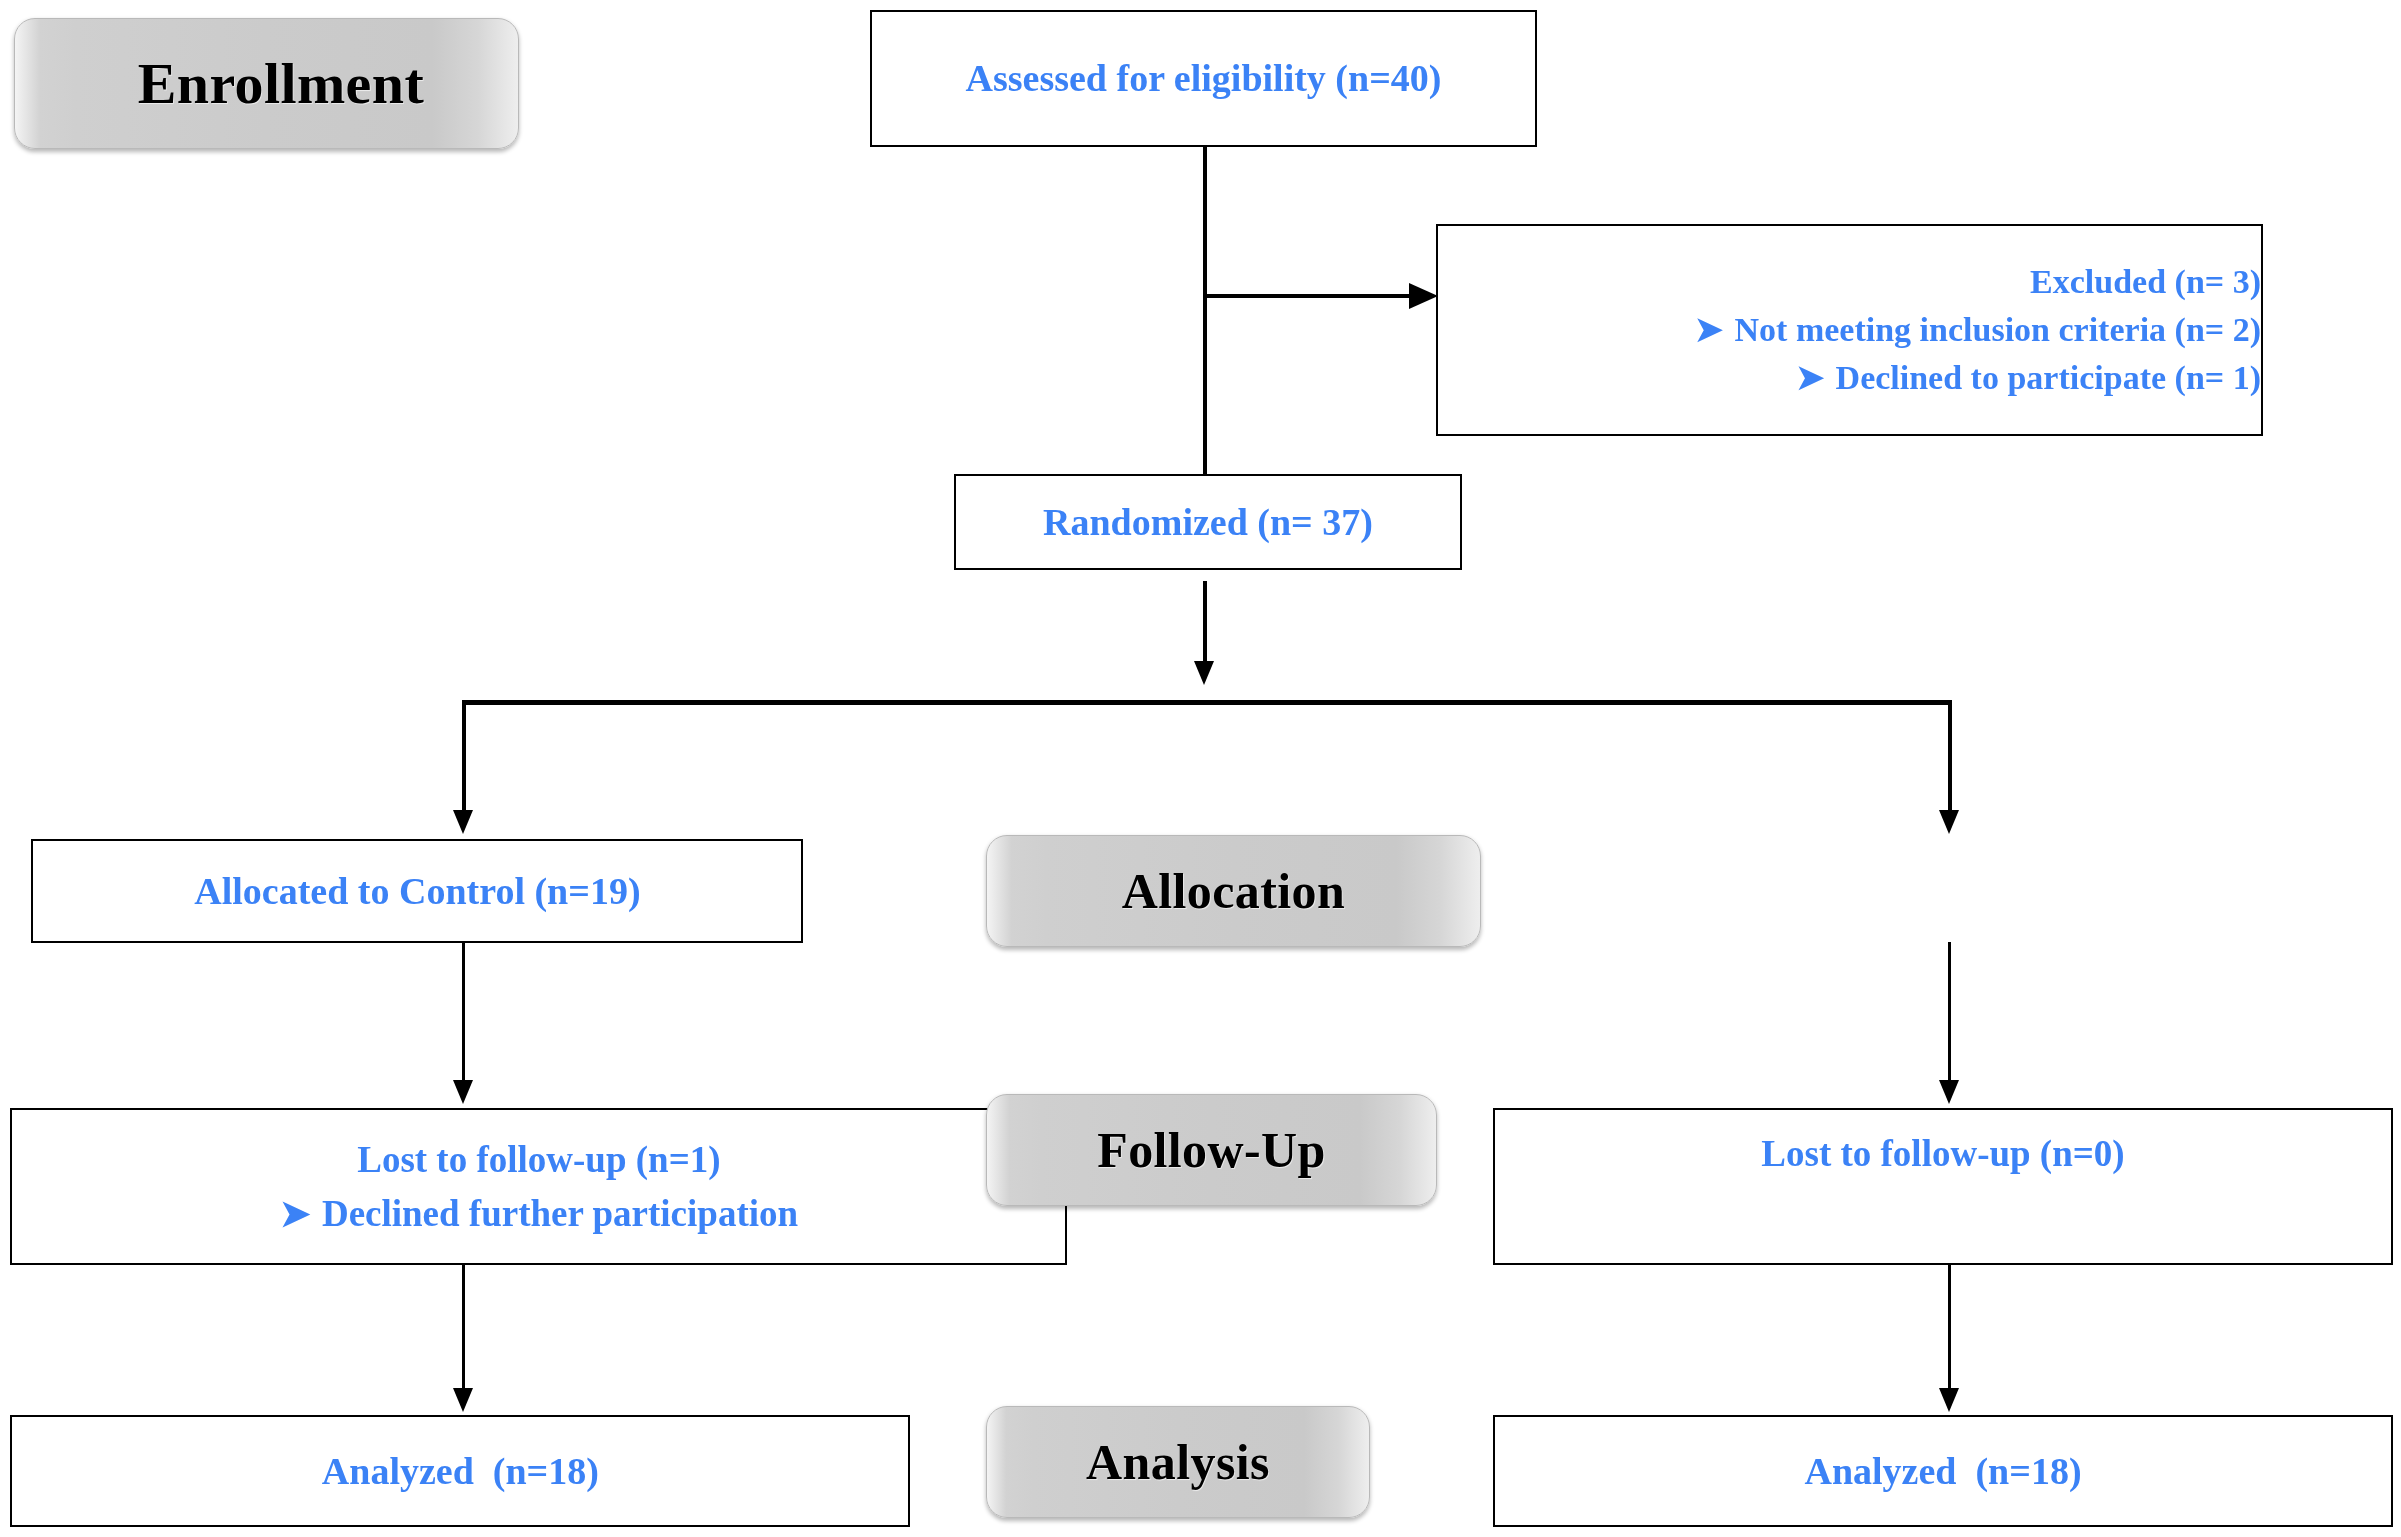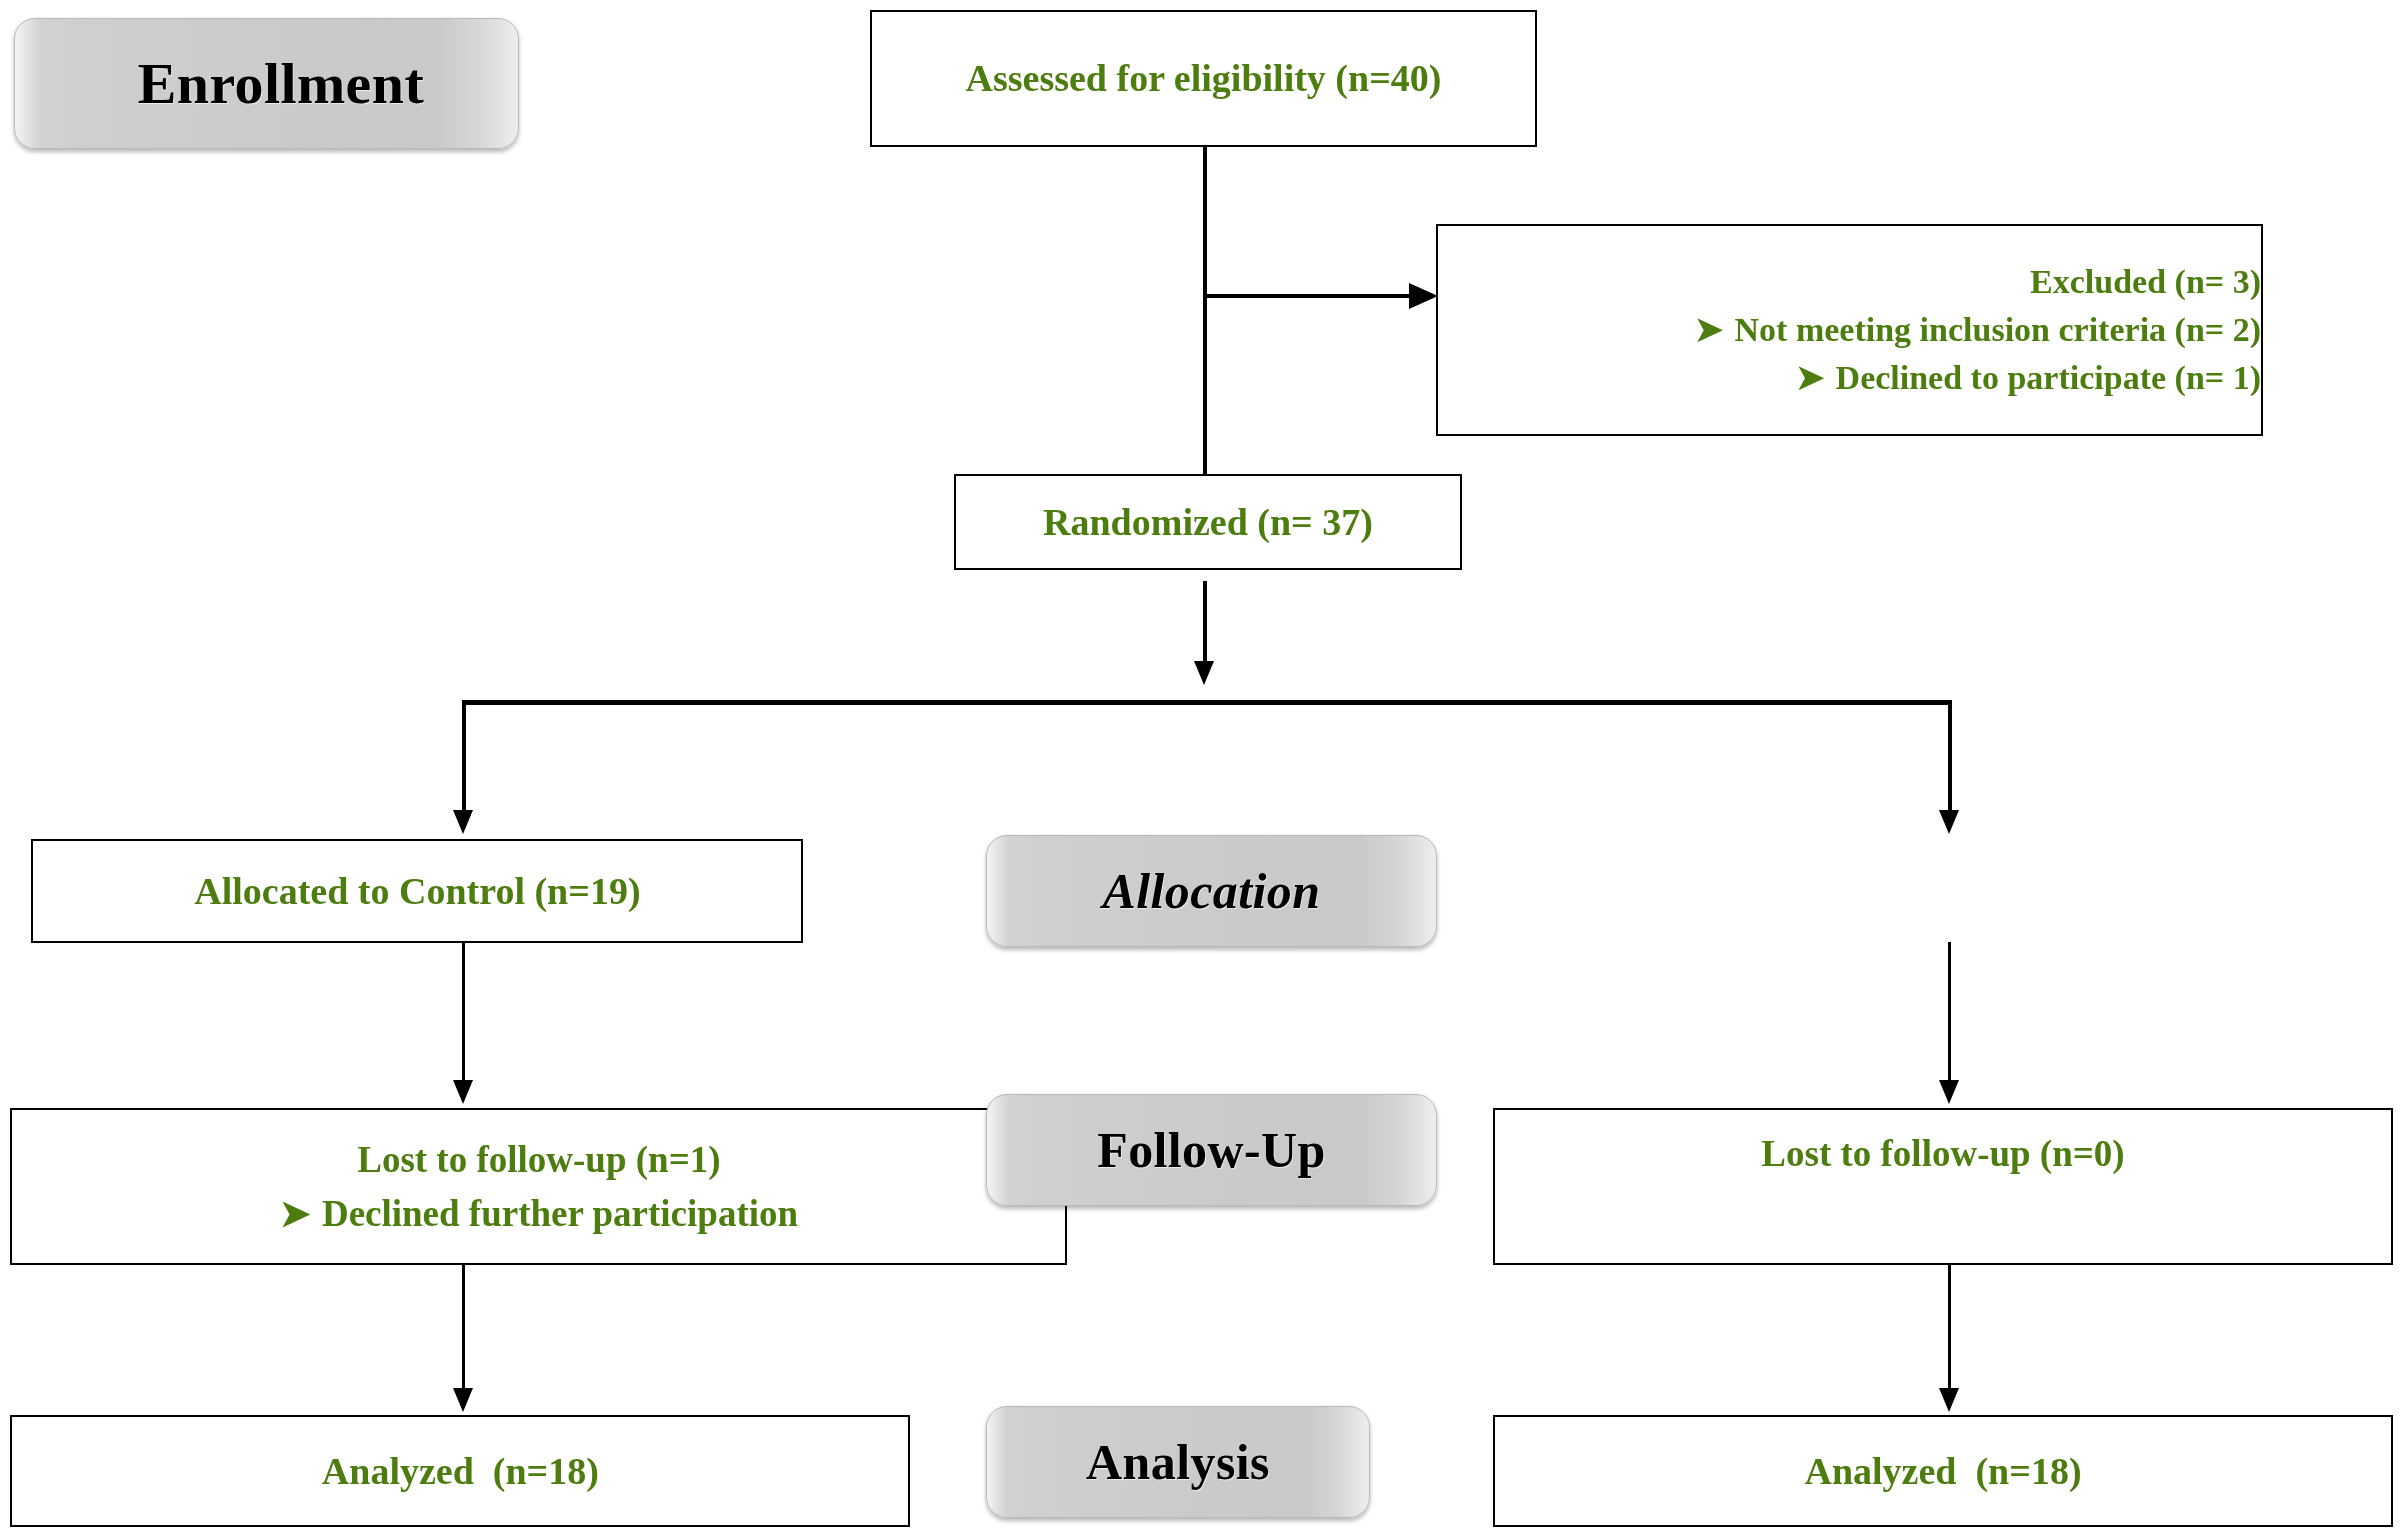--- a/index.html
+++ b/index.html
@@ -37,21 +37,21 @@
   }
 
   
   .flow-box {
     position: absolute;
     box-sizing: border-box;
     background: #ffffff;
     border: 2.4px solid #000000;
     display: flex;
     flex-direction: column;
-    color: #4d7c0f;
+    color: #3b82f6;
     font-weight: bold;
   }
   .flow-box.center-mid {
     align-items: center;
     justify-content: center;
     text-align: center;
   }
   .flow-box.center-top {
     align-items: center;
     justify-content: flex-start;
@@ -140,21 +140,21 @@
   <div class="v-line" style="left:462px; top:700px; width:4px; height:115px;"></div>
   <div class="arrow-down" style="left:453px; top:810px;"></div>
 
   <div class="v-line" style="left:1948px; top:700px; width:4px; height:115px;"></div>
   <div class="arrow-down" style="left:1939px; top:810px;"></div>
 
   <div class="flow-box center-mid" style="left:10.4px; top:839px; width:772px; height:104px; font-size:38px;margin-left:21px;">
     <span class="box-line">Allocated to Control (n=19)</span>
   </div>
 
-  <div class="phase-pill" style="left:986px; top:835px; width:451px; height:112px; font-size:50px;font-style:italic;">
+  <div class="phase-pill" style="left:986px; top:835px; width:495px; height:112px; font-size:50px;">
     <span>Allocation</span>
   </div>
 
 
   <div class="v-line" style="left:462px; top:942px; width:3.2px; height:141px;"></div>
   <div class="arrow-down" style="left:453px; top:1080px;"></div>
 
   <div class="v-line" style="left:1948px; top:942px; width:3.2px; height:141px;"></div>
   <div class="arrow-down" style="left:1939px; top:1080px;"></div>
 

